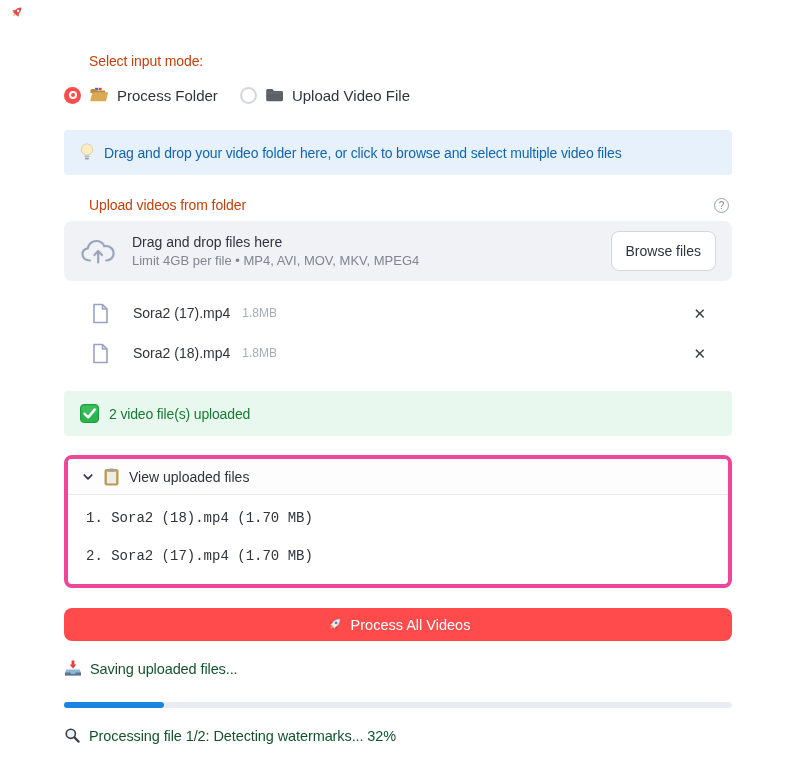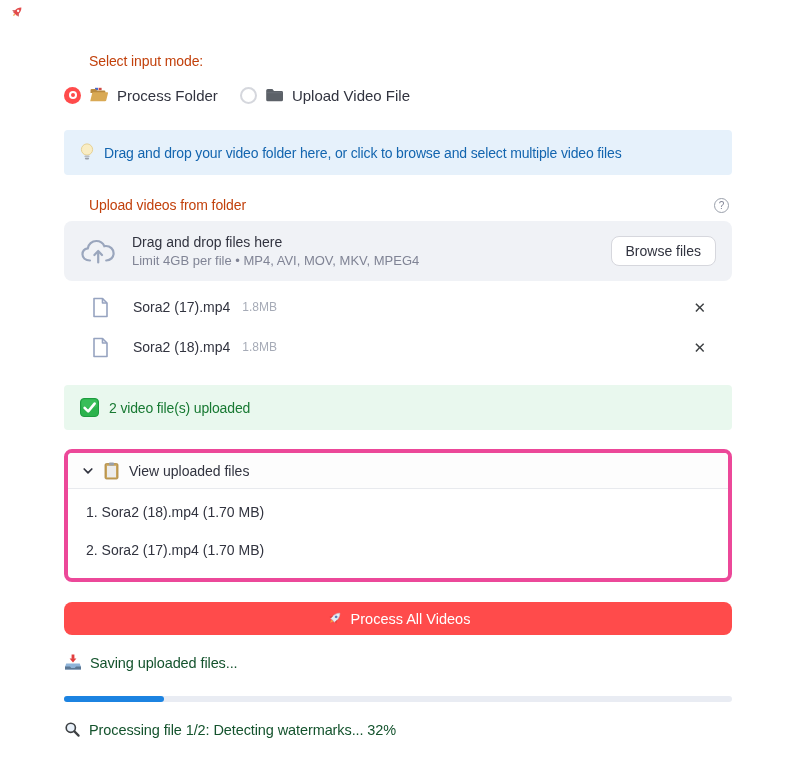--- a/index.html
+++ b/index.html
@@ -27,35 +27,35 @@
   .alert.success { background:#e9f8ee; color:#187a33; margin-top:23px; }
 
   
   .up-label-row { display:flex; align-items:center; justify-content:space-between; margin-top:22px; }
   .dropzone { margin-top:8px; background:#f0f2f6; border-radius:8px; height:60px;
      display:flex; align-items:center; padding:0 16px; gap:14px; }
   .dz-texts { display:flex; flex-direction:column; gap:3px; }
   .dz-title { font-size:14px; color:#31333F; }
   .dz-limit { font-size:13px; color:#808495; }
   .browse-btn { margin-left:auto; background:#ffffff; border:1px solid #d6d7dd; border-radius:8px;
-     height:30px; padding:0 14px; font-size:14px; color:#31333F; cursor:pointer;
+     height:40px; padding:0 14px; font-size:14px; color:#31333F; cursor:pointer;
      font-family:inherit; }
 
-  .file-row { display:flex; align-items:center; margin-top:11px; padding-left:28px; height:30px; }
+  .file-row { display:flex; align-items:center; margin-top:17px; padding-left:28px; height:30px; }
   .file-row + .file-row { margin-top:10px; }
   .file-name { margin-left:24px; font-size:14px; color:#31333F; }
   .file-size { margin-left:12px; font-size:12px; color:#a6abb7; }
   .x-btn { margin-left:auto; margin-right:22px; border:none; background:transparent; font-size:15px;
      color:#3d4043; cursor:pointer; line-height:1; padding:4px; }
 
   
   .expander { margin-top:19px; border:4px solid #ec4899; border-radius:8px; overflow:hidden; }
   .exp-head { display:flex; align-items:center; gap:10px; height:36px; padding:0 14px;
      background:#fdfdfd; border-bottom:1px solid #e8eaee; cursor:pointer; font-size:14px; }
-  .exp-body { padding:14px 18px 18px 18px; }
+  .exp-body { padding:14px 18px 18px 18px;font-family:Liberation Mono, monospace; }
   .exp-item { font-size:14px; color:#31333F; line-height:19px; }
   .exp-item + .exp-item { margin-top:19px; }
 
   
   .primary-btn { margin-top:20px; width:100%; height:33px; background:#FF4B4B; border:none;
      border-radius:8px; color:#ffffff; font-size:14.5px; cursor:pointer; display:flex;
      align-items:center; justify-content:center; gap:8px; font-family:inherit; }
 
   .status-line { display:flex; align-items:center; gap:8px; margin-top:19px; font-size:14.5px;
      color:#14532d; letter-spacing:-0.1px; }

